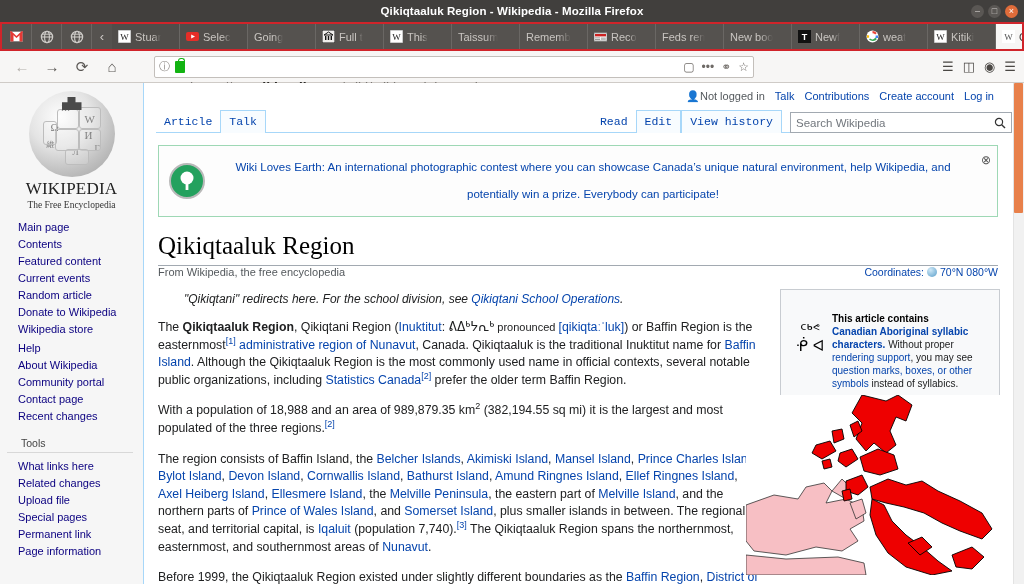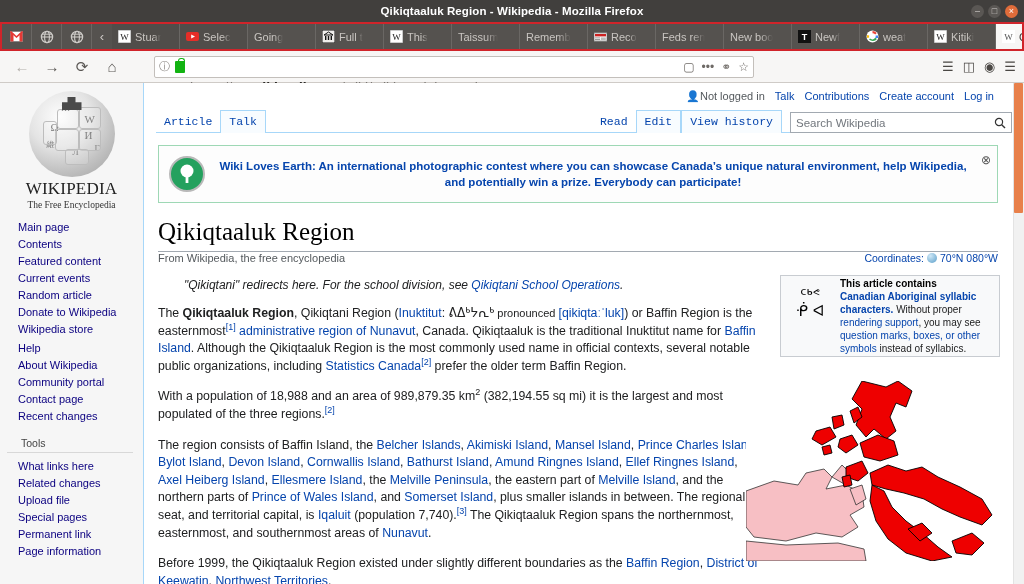--- a/index.html
+++ b/index.html
@@ -276,23 +276,22 @@
     background: #24a15e;
     border: 2px solid #b9b9b9;
     display:flex; align-items:center; justify-content:center;
     margin-right: 8px;
   }
   .banner-text {
     flex: 1;
     text-align: center;
     font-size: 11.5px;
     color: #0645ad;
-    line-height: 16px;
+    line-height: 27px;
     padding-right: 14px;
-    font-weight: bold;
   }
   .banner-close {
     position: absolute; right: 6px; top: 7px;
     font-size: 12px; color: #555;
   }
 
   .article { padding: 0 14px 0 14px; position: relative; }
   h1.title {
     font-family: "Liberation Serif", serif;
     font-size: 25px;
@@ -333,22 +332,22 @@
   sup a { color: #0645ad; }
   .syl { font-family: "DejaVu Sans", sans-serif; }
 
   
   .infobox-note {
     position: absolute;
     right: 12px; top: 72px;
     width: 220px;
     border: 1px solid #c8ccd1;
     background: #f8f9fa;
-    padding: 1px 7px;
-    display: flex; gap: 8px;
+    padding: 22px 7px;
+    display: flex; 
     align-items: flex-start;
   }
   .syl-glyphs {
     font-family: "DejaVu Sans", sans-serif;
     font-size: 15px;
     line-height: 16px;
     color: #000;
     flex: none;
     padding-top: 10px;
     width: 44px;

